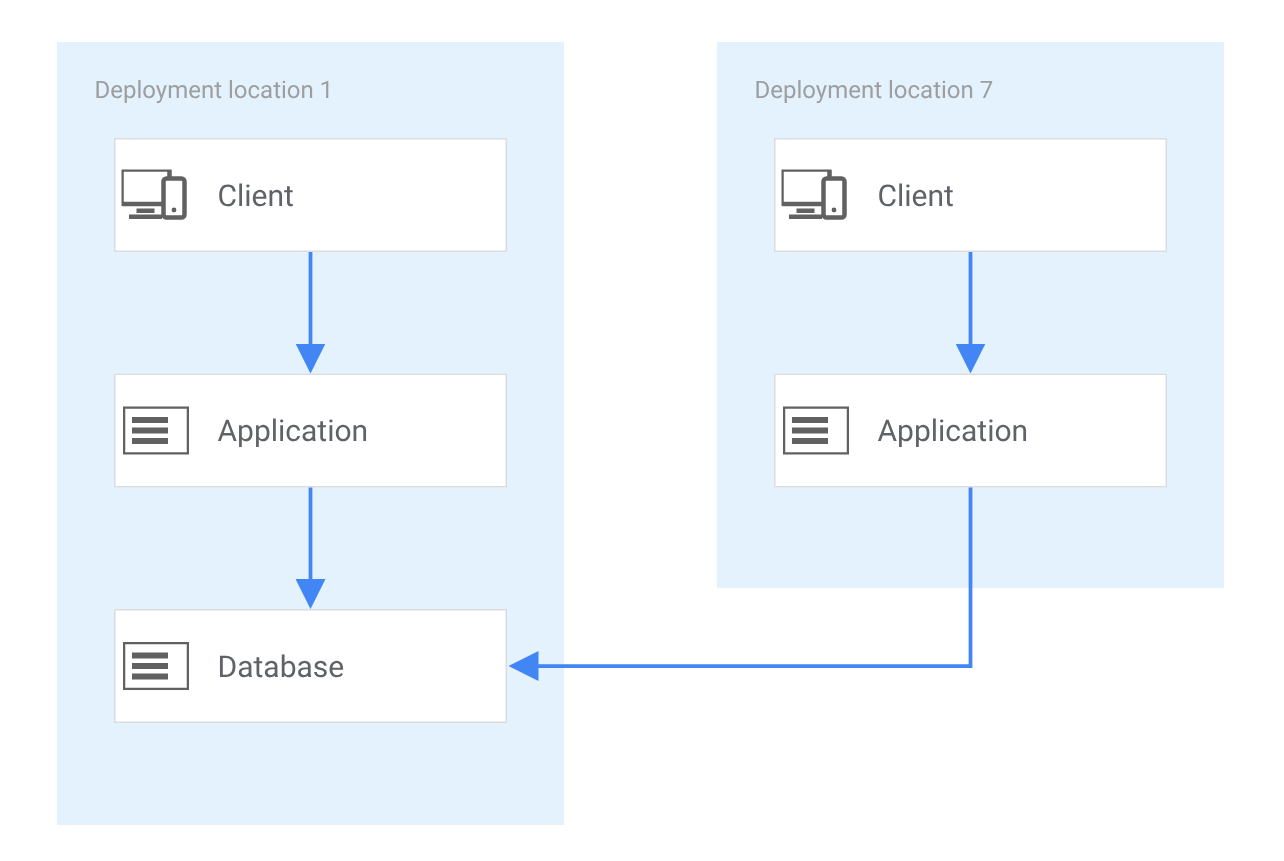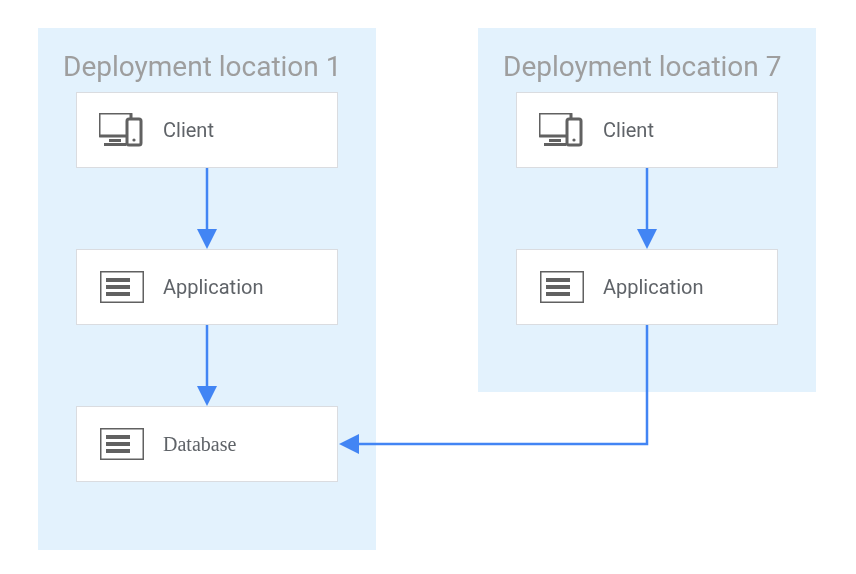--- a/index.html
+++ b/index.html
@@ -13,30 +13,30 @@
   .region {
     position: absolute;
     background: #e3f2fd;
     border: none;
   }
   .region-title {
     position: absolute;
     top: 22px;
     left: 25px;
     color: #9e9e9e;
-    font-size: 28px;
+    font-size: 16px;
     font-weight: 400;
   }
   .node {
     position: absolute;
     background: #fff;
     border: 1px solid #dadce0;
     display: flex;
     align-items: center;
-    padding: 0 22px;
+    padding: 0 4px;
     gap: 18px;
   }
   .node-label {
     color: #5f6368;
     font-size: 20px;
     font-weight: 400;
   }
   .icon {
     width: 46px;
     height: 46px;
@@ -85,21 +85,21 @@
         <rect x="0" y="0" width="44" height="32" rx="1" fill="none" stroke="#616161" stroke-width="3"></rect>
         <rect x="6" y="7" width="24" height="4"></rect>
         <rect x="6" y="14" width="24" height="4"></rect>
         <rect x="6" y="21" width="24" height="4"></rect>
       </g>
     </svg>
   </span>
   <span class="node-label">Application</span>
 </div>
 
-<div class="node" style="left:76px; top:406px; width:262px; height:76px;font-family:Liberation Serif, serif;">
+<div class="node" style="left:76px; top:406px; width:262px; height:76px;">
   <span class="icon">
     <svg width="44" height="32" viewBox="0 0 44 32">
       <g fill="#616161">
         <rect x="0" y="0" width="44" height="32" rx="1" fill="none" stroke="#616161" stroke-width="3"></rect>
         <rect x="6" y="7" width="24" height="4"></rect>
         <rect x="6" y="14" width="24" height="4"></rect>
         <rect x="6" y="21" width="24" height="4"></rect>
       </g>
     </svg>
   </span>

